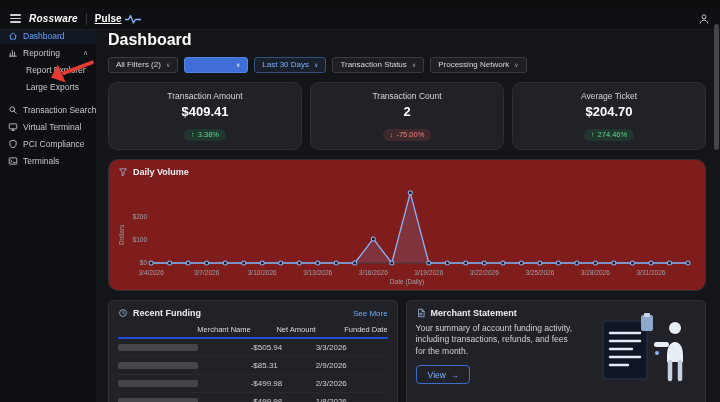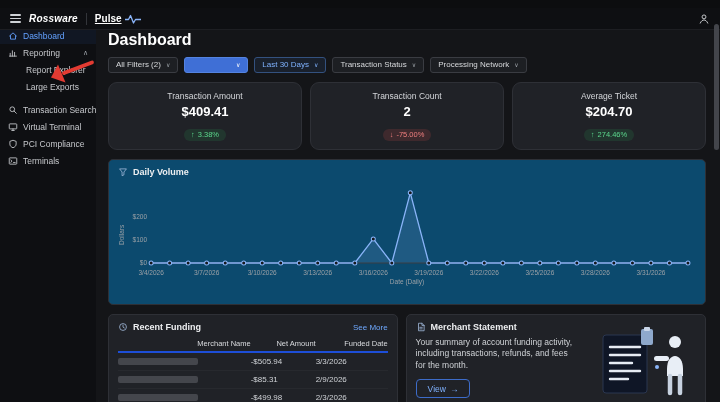--- a/index.html
+++ b/index.html
@@ -42,21 +42,21 @@
   .fbtn.daterange .caret{color:#7fb1fe;}
   
   .stats{display:flex;gap:8px;margin-top:9px;}
   .stat-card{flex:1;background:#202227;border:1px solid #2e3036;border-radius:9px;padding:8px;text-align:center;}
   .stat-label{font-size:8.5px;color:#d4d6da;}
   .stat-value{font-size:13px;font-weight:bold;margin:3px 0 4px;color:#fff;}
   .pill{display:inline-flex;gap:3px;font-size:7.5px;padding:2px 7px;border-radius:8px;align-items:center;line-height:1;}
   .pill.up{color:#5bd68c;background:rgba(46,160,90,.16);}
   .pill.down{color:#f07f7f;background:rgba(222,80,80,.16);}
   
-  .chart-card{margin-top:9px;background:#0c4a6e;border:1px solid #2e3036;border-radius:5px;padding:7px 9px 16px;}
+  .chart-card{margin-top:9px;background:#7f1d1d;border:1px solid #2e3036;border-radius:10px;padding:7px 9px 2px;}
   .card-head{display:flex;align-items:center;gap:5px;font-size:9px;font-weight:bold;color:#eceef0;}
   .chart-wrap{display:flex;align-items:stretch;margin-top:2px;}
   .ylab{writing-mode:vertical-rl;transform:rotate(180deg);font-size:6.5px;color:#9aa0a6;
     display:flex;align-items:center;justify-content:center;padding-bottom:12px;}
   svg.chart{width:100%;height:100px;display:block;}
   .xlab{text-align:center;font-size:6.5px;color:#9aa0a6;margin-top:-1px;padding-bottom:3px;}
   .tick{font-size:6.5px;fill:#9aa0a6;font-family:"Liberation Sans","DejaVu Sans",sans-serif;}
   
   .bottom{display:flex;gap:8px;margin-top:9px;}
   .bcard{background:#202227;border:1px solid #2e3036;border-radius:5px;padding:7px 9px;position:relative;}

